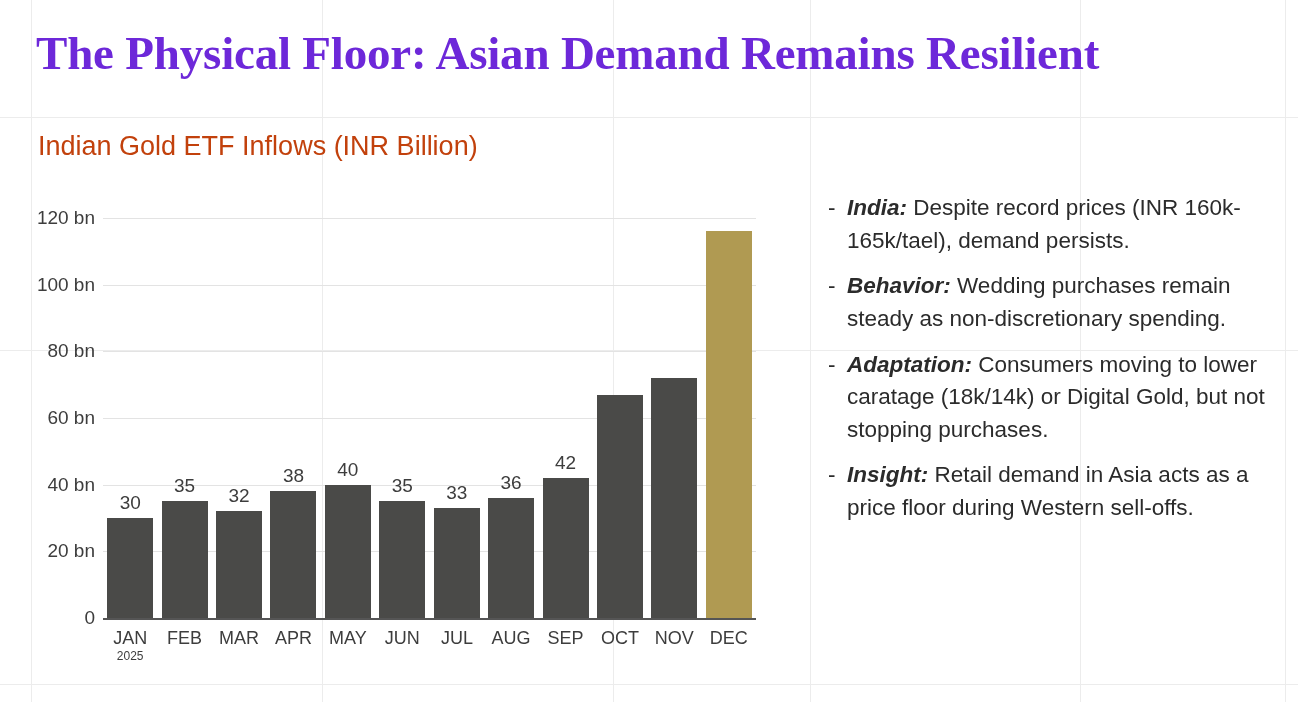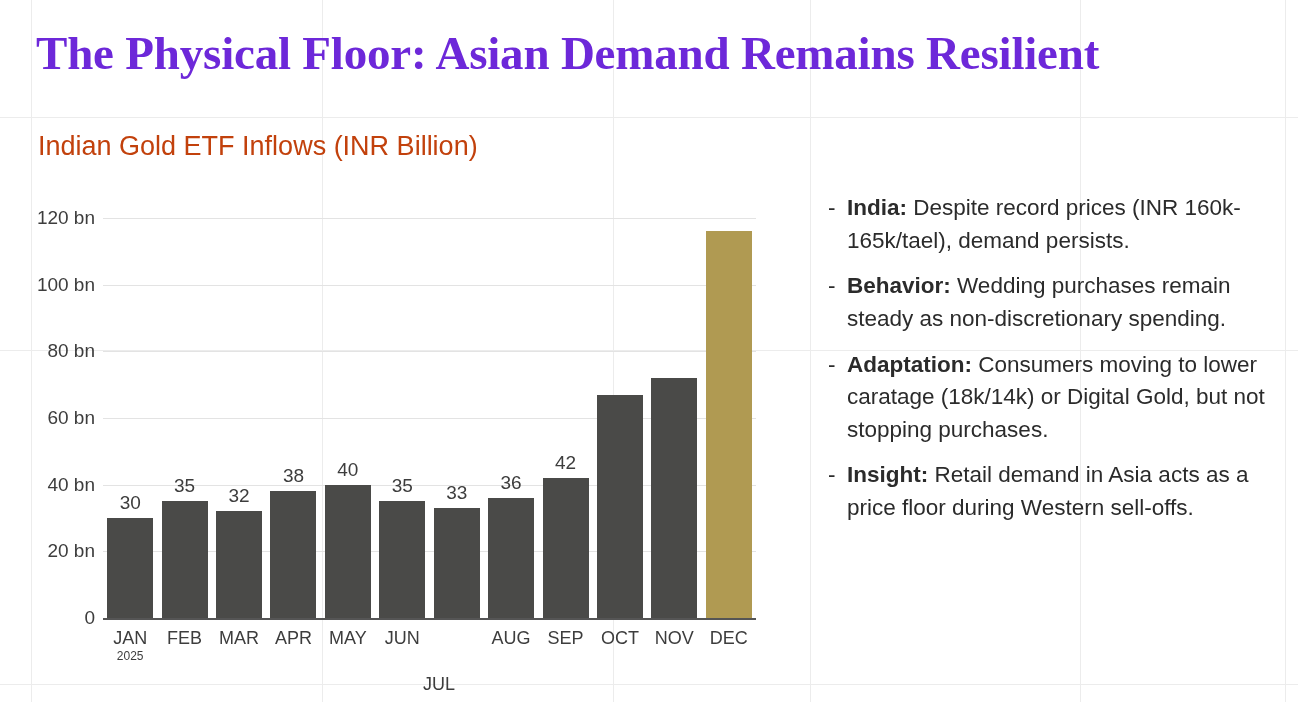--- a/index.html
+++ b/index.html
@@ -155,20 +155,21 @@
   .bullet .dash {
     flex: 0 0 auto;
     width: 19px;
     color: #2b2b2b;
   }
   .bullet .btext {
     flex: 1 1 auto;
   }
   .bullet .blabel {
     font-weight: bold;
+    font-style: italic;
   }
 </style>
 </head>
 <body>
 
 <div class="bg-grid">
   <div class="v" style="left:31px"></div>
   <div class="v" style="left:322px"></div>
   <div class="v" style="left:613px"></div>
   <div class="v" style="left:810px"></div>
@@ -227,21 +228,21 @@
         <div class="bar" style="left: 651.375px; width: 46px; height: 240px; bottom: 62px; position: absolute;"></div>
         <div class="bar highlight" style="left: 705.792px; width: 46px; height: 386.667px; bottom: 62px; position: absolute;"></div>
       </div>
     <div id="xticks">
         <div class="xtick" style="left: 90.2083px; width: 80px;">JAN<span class="year">2025</span></div>
         <div class="xtick" style="left: 144.625px; width: 80px;">FEB</div>
         <div class="xtick" style="left: 199.042px; width: 80px;">MAR</div>
         <div class="xtick" style="left: 253.458px; width: 80px;">APR</div>
         <div class="xtick" style="left: 307.875px; width: 80px;">MAY</div>
         <div class="xtick" style="left: 362.292px; width: 80px;">JUN</div>
-        <div class="xtick" style="left: 399px; width: 80px; margin-top: 46px;">JUL</div>
+        <div class="xtick" style="left: 417px; width: 80px;">JUL</div>
         <div class="xtick" style="left: 471.125px; width: 80px;">AUG</div>
         <div class="xtick" style="left: 525.542px; width: 80px;">SEP</div>
         <div class="xtick" style="left: 579.958px; width: 80px;">OCT</div>
         <div class="xtick" style="left: 634.375px; width: 80px;">NOV</div>
         <div class="xtick" style="left: 688.792px; width: 80px;">DEC</div>
       </div>
   </div>
 
   <div class="panel">
     <div id="bullets">

